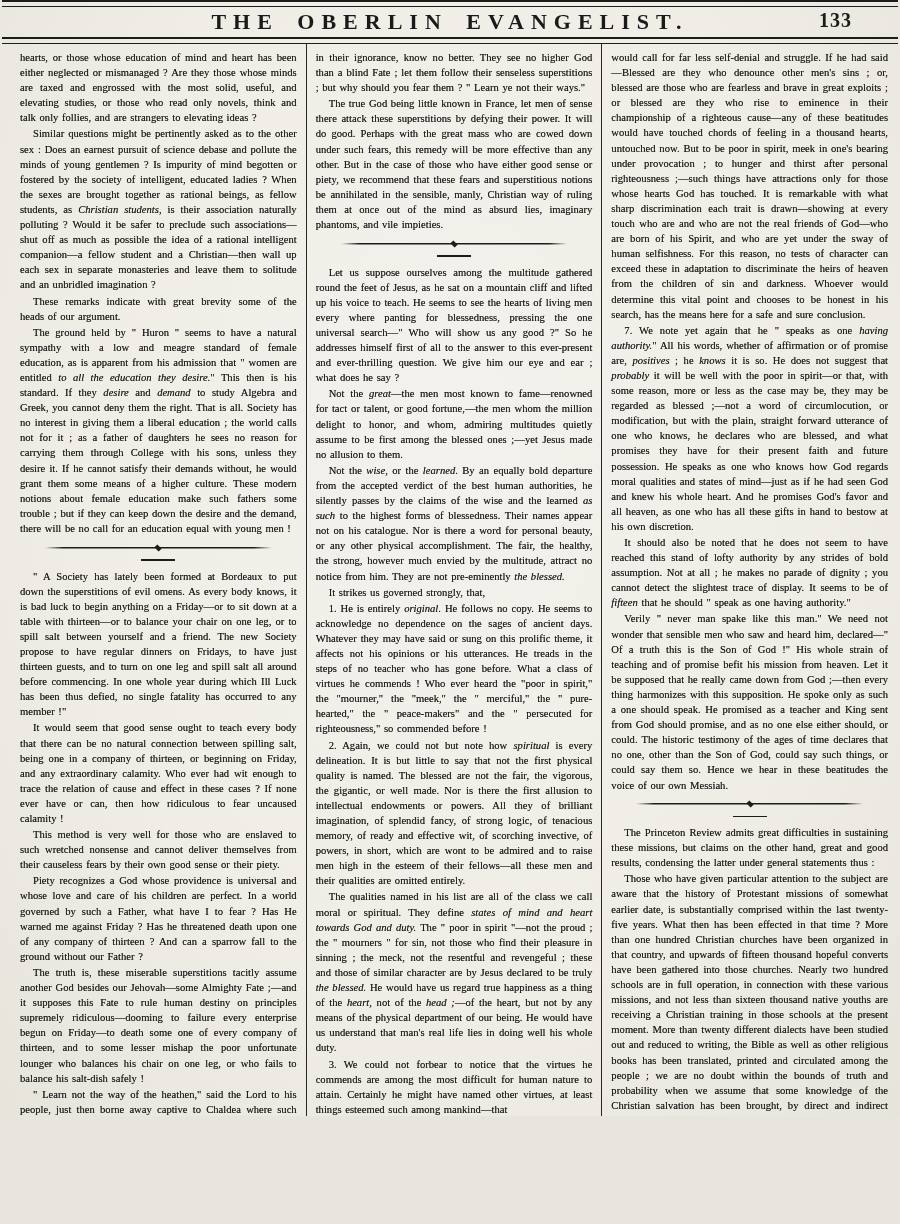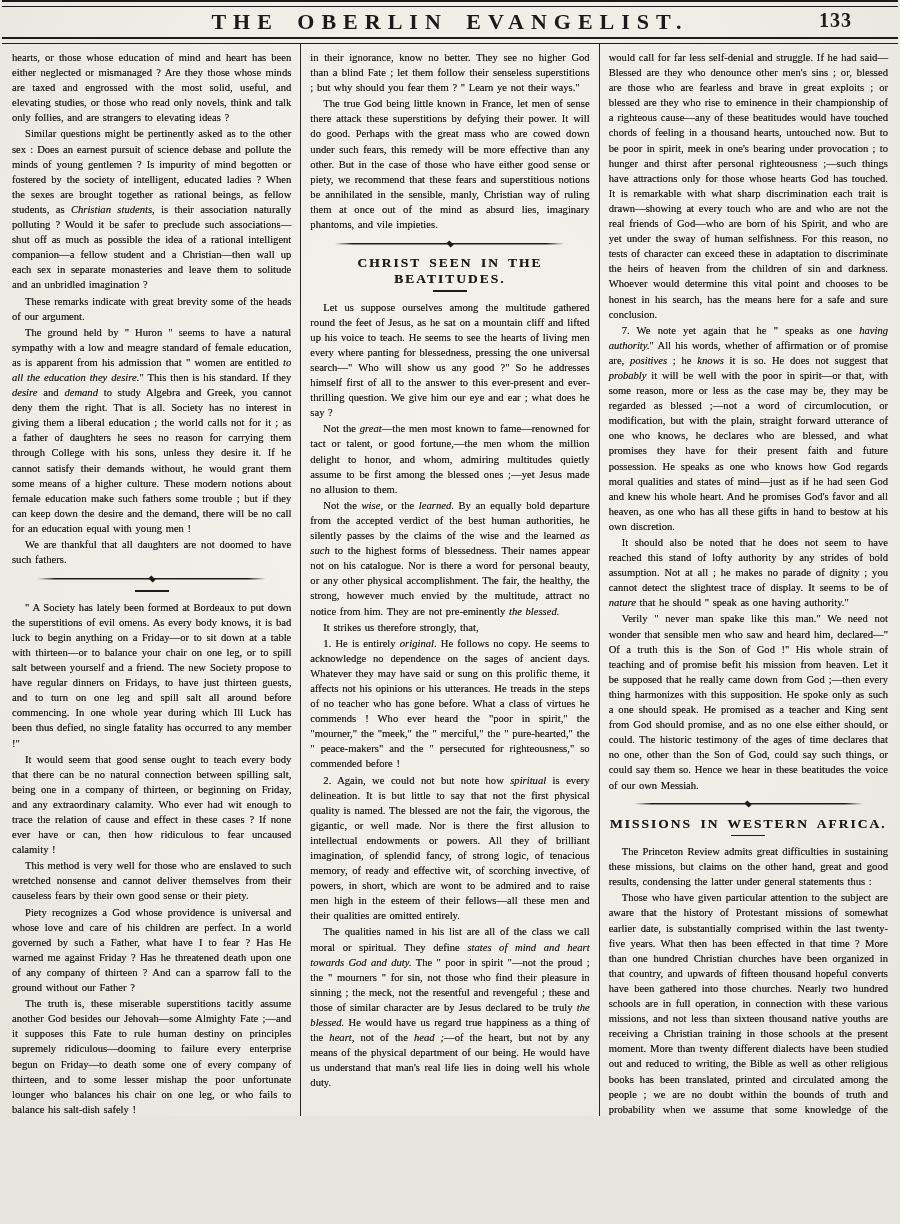--- a/index.html
+++ b/index.html
@@ -42,20 +42,21 @@
     font-size:20px;
     font-weight:700;
     letter-spacing:1px;
     text-align:right;
   }
   .columns{
     display:flex;
     height:1180px;
     overflow:hidden;
     padding:0 3px;
+    margin-left:8px;
   }
   .col{
     flex:1 1 0;
     padding:6px 9px 0 9px;
     box-sizing:border-box;
     overflow:hidden;
   }
   .col + .col{ border-left:1.5px solid #262626; }
   .col p{
     margin:0 0 1px 0;
@@ -111,56 +112,54 @@
     <span class="title">THE OBERLIN EVANGELIST.</span>
     <span class="pageno">133</span>
   </div>
   <div class="rule-double"></div>
   <div class="columns">
     <div class="col">
         <p class="noindent">hearts, or those whose education of mind and heart has been either neglected or mismanaged ? Are they those whose minds are taxed and engrossed with the most solid, useful, and elevating studies, or those who read only novels, think and talk only follies, and are strangers to elevating ideas ?</p>
         <p>Similar questions might be pertinently asked as to the other sex : Does an earnest pursuit of science debase and pollute the minds of young gentlemen ? Is impurity of mind begotten or fostered by the society of intelligent, educated ladies ? When the sexes are brought together as rational beings, as fellow students, as <i>Christian students,</i> is their association naturally polluting ? Would it be safer to preclude such associations—shut off as much as possible the idea of a rational intelligent companion—a fellow student and a Christian—then wall up each sex in separate monasteries and leave them to solitude and an unbridled imagination ?</p>
         <p>These remarks indicate with great brevity some of the heads of our argument.</p>
         <p>The ground held by " Huron " seems to have a natural sympathy with a low and meagre standard of female education, as is apparent from his admission that " women are entitled <i>to all the education they desire.</i>"  This then is his standard.  If they <i>desire</i> and <i>demand</i> to study Algebra and Greek, you cannot deny them the right.  That is all.  Society has no interest in giving them a liberal education ; the world calls not for it ; as a father of daughters he sees no reason for carrying them through College with his sons, unless they desire it.  If he cannot satisfy their demands without, he would grant them some means of a higher culture.  These modern notions about female education make such fathers some trouble ; but if they can keep down the desire and the demand, there will be no call for an education equal with young men !</p>
-        <p>We are thankful that all daughters are not doomed to have such fathers.</p>
         <div class="article-head">
           <div class="divider"></div>
           <div class="head-underline"></div>
         </div>
         <p>" A Society has lately been formed at Bordeaux to put down the superstitions of evil omens.  As every body knows, it is bad luck to begin anything on a Friday—or to sit down at a table with thirteen—or to balance your chair on one leg, or to spill salt between yourself and a friend.  The new Society propose to have regular dinners on Fridays, to have just thirteen guests, and to turn on one leg and spill salt all around before commencing.  In one whole year during which Ill Luck has been thus defied, no single fatality has occurred to any member !"</p>
         <p>It would seem that good sense ought to teach every body that there can be no natural connection between spilling salt, being one in a company of thirteen, or beginning on Friday, and any extraordinary calamity.  Who ever had wit enough to trace the relation of cause and effect in these cases ?  If none ever have or can, then how ridiculous to fear uncaused calamity !</p>
         <p>This method is very well for those who are enslaved to such wretched nonsense and cannot deliver themselves from their causeless fears by their own good sense or their piety.</p>
         <p>Piety recognizes a God whose providence is universal and whose love and care of his children are perfect.  In a world governed by such a Father, what have I to fear ? Has He warned me against Friday ?  Has he threatened death upon one of any company of thirteen ?  And can a sparrow fall to the ground without our Father ?</p>
         <p>The truth is, these miserable superstitions tacitly assume another God besides our Jehovah—some Almighty Fate ;—and it supposes this Fate to rule human destiny on principles supremely ridiculous—dooming to failure every enterprise begun on Friday—to death some one of every company of thirteen, and to some lesser mishap the poor unfortunate lounger who balances his chair on one leg, or who fails to balance his salt-dish safely !</p>
         <p>" Learn not the way of the heathen," said the Lord to his people, just then borne away captive to Chaldea where such superstitions abounded and had terrific sway—"learn not the way of the heathen, and <i>be not dismayed at the signs of heaven,</i> for the heathen are dismayed at them."  They</p>
       </div>
     <div class="col">
         <p class="noindent">in their ignorance, know no better.  They see no higher God than a blind Fate ; let them follow their senseless superstitions ; but why should you fear them ?  " Learn ye not their ways."</p>
         <p>The true God being little known in France, let men of sense there attack these superstitions by defying their power.  It will do good.  Perhaps with the great mass who are cowed down under such fears, this remedy will be more effective than any other.  But in the case of those who have either good sense or piety, we recommend that these fears and superstitious notions be annihilated in the sensible, manly, Christian way of ruling them at once out of the mind as absurd lies, imaginary phantoms, and vile impieties.</p>
         <div class="article-head">
           <div class="divider"></div>
-          <h2>CHRIST SEEN IN THE BEATITUDES.</h2>
           <div class="head-underline"></div>
         </div>
         <p>Let us suppose ourselves among the multitude gathered round the feet of Jesus, as he sat on a mountain cliff and lifted up his voice to teach.  He seems to see the hearts of living men every where panting for blessedness, pressing the one universal search—" Who will show us any good ?"  So he addresses himself first of all to the answer to this ever-present and ever-thrilling question.  We give him our eye and ear ;  what does he say ?</p>
         <p>Not the <i>great</i>—the men most known to fame—renowned for tact or talent, or good fortune,—the men whom the million delight to honor, and whom, admiring multitudes quietly assume to be first among the blessed ones ;—yet Jesus made no allusion to them.</p>
         <p>Not the <i>wise</i>, or the <i>learned</i>.  By an equally bold departure from the accepted verdict of the best human authorities, he silently passes by the claims of the wise and the learned <i>as such</i> to the highest forms of blessedness. Their names appear not on his catalogue.  Nor is there a word for personal beauty, or any other physical accomplishment.  The fair, the healthy, the strong, however much envied by the multitude, attract no notice from him. They are not pre-eminently <i>the blessed.</i></p>
-        <p>It strikes us therefore strongly, that,</p>
+        <p>It strikes us governed strongly, that,</p>
         <p>1. He is entirely <i>original</i>.  He follows no copy.  He seems to acknowledge no dependence on the sages of ancient days.  Whatever they may have said or sung on this prolific theme, it affects not his opinions or his utterances.  He treads in the steps of no teacher who has gone before.  What a class of virtues he commends !  Who ever heard the "poor in spirit," the "mourner," the "meek," the " merciful," the " pure-hearted," the " peace-makers" and the " persecuted for righteousness," so commended before !</p>
         <p>2. Again, we could not but note how <i>spiritual</i> is every delineation.  It is but little to say that not the first physical quality is named.  The blessed are not the fair, the vigorous, the gigantic, or well made.  Nor is there the first allusion to intellectual endowments or powers.  All they of brilliant imagination, of splendid fancy, of strong logic, of tenacious memory, of ready and effective wit, of scorching invective, of powers, in short, which are wont to be admired and to raise men high in the esteem of their fellows—all these men and their qualities are omitted entirely.</p>
         <p>The qualities named in his list are all of the class we call moral or spiritual.  They define <i>states of mind and heart towards God and duty.</i>  The " poor in spirit "—not the proud ; the " mourners " for sin, not those who find their pleasure in sinning ; the meck, not the resentful and revengeful ; these and those of similar character are by Jesus declared to be truly <i>the blessed.</i>  He would have us regard true happiness as a thing of the <i>heart,</i> not of the <i>head ;</i>—of the heart, but not by any means of the physical department of our being.  He would have us understand that man's real life lies in doing well his whole duty.</p>
+        <p>3. We could not forbear to notice that the virtues he commends are among the most difficult for human nature to attain.  Certainly he might have named other virtues, at least things esteemed such among mankind—that</p>
       </div>
     <div class="col">
         <p class="noindent">would call for far less self-denial and struggle.  If he had said—Blessed are they who denounce other men's sins ; or, blessed are those who are fearless and brave in great exploits ; or blessed are they who rise to eminence in their championship of a righteous cause—any of these beatitudes would have touched chords of feeling in a thousand hearts, untouched now.  But to be poor in spirit, meek in one's bearing under provocation ; to hunger and thirst after personal righteousness ;—such things have attractions only for those whose hearts God has touched.  It is remarkable with what sharp discrimination each trait is drawn—showing at every touch who are and who are not the real friends of God—who are born of his Spirit, and who are yet under the sway of human selfishness.  For this reason, no tests of character can exceed these in adaptation to discriminate the heirs of heaven from the children of sin and darkness.  Whoever would determine this vital point and chooses to be honest in his search, has the means here for a safe and sure conclusion.</p>
         <p>7. We note yet again that he " speaks as one <i>having authority.</i>"  All his words, whether of affirmation or of promise are, <i>positives</i> ;  he <i>knows</i> it is so.  He does not suggest that <i>probably</i> it will be well with the poor in spirit—or that, with some reason, more or less as the case may be, they may be regarded as blessed ;—not a word of circumlocution, or modification, but with the plain, straight forward utterance of one who knows, he declares who are blessed, and what promises they have for their present faith and future possession.  He speaks as one who knows how God regards moral qualities and states of mind—just as if he had seen God and knew his whole heart.  And he promises God's favor and all heaven, as one who has all these gifts in hand to bestow at his own discretion.</p>
-        <p>It should also be noted that he does not seem to have reached this stand of lofty authority by any strides of bold assumption.  Not at all ;  he makes no parade of dignity ; you cannot detect the slightest trace of display.  It seems to be of <i>nature</i> that he should " speak as one having authority."</p>
+        <p>It should also be noted that he does not seem to have reached this stand of lofty authority by any strides of bold assumption.  Not at all ;  he makes no parade of dignity ; you cannot detect the slightest trace of display.  It seems to be of <i>fifteen</i> that he should " speak as one having authority."</p>
         <p>Verily " never man spake like this man."  We need not wonder that sensible men who saw and heard him, declared—" Of a truth this is the Son of God !"  His whole strain of teaching and of promise befit his mission from heaven.  Let it be supposed that he really came down from God ;—then every thing harmonizes with this supposition.  He spoke only as such a one should speak.  He promised as a teacher and King sent from God should promise, and as no one else either should, or could.  The historic testimony of the ages of time declares that no one, other than the Son of God, could say such things, or could say them so.  Hence we hear in these beatitudes the voice of our own Messiah.</p>
         <div class="article-head">
           <div class="divider"></div>
-          <h2>MISSIONS IN WESTERN AFRICA.</h2>
           <div class="head-underline"></div>
         </div>
         <p>The Princeton Review admits great difficulties in sustaining these missions, but claims on the other hand, great and good results, condensing the latter under general statements thus :</p>
         <p>Those who have given particular attention to the subject are aware that the history of Protestant missions of somewhat earlier date, is substantially comprised within the last twenty-five years.  What then has been effected in that time ?  More than one hundred Christian churches have been organized in that country, and upwards of fifteen thousand hopeful converts have been gathered into those churches.  Nearly two hundred schools are in full operation, in connection with these various missions, and not less than sixteen thousand native youths are receiving a Christian training in those schools at the present moment.  More than twenty different dialects have been studied out and reduced to writing, the Bible as well as other religious books has been translated, printed and circulated among the people ; we are no doubt within the bounds of truth and probability when we assume that some knowledge of the Christian salvation has been brought, by direct and indirect means, within the reach of at least five millions of immortal beings, who had never before heard of the blessed name of the Savior."</p>
         <div class="divider"></div>
         <p><span class="sc">Rev. S. D. Nearly</span> has removed from Princeton, Ill. to Ann Arbor, Mich., and wishes his correspondents to address him at the latter place.</p>
       </div>
   </div>
 </div>
 

